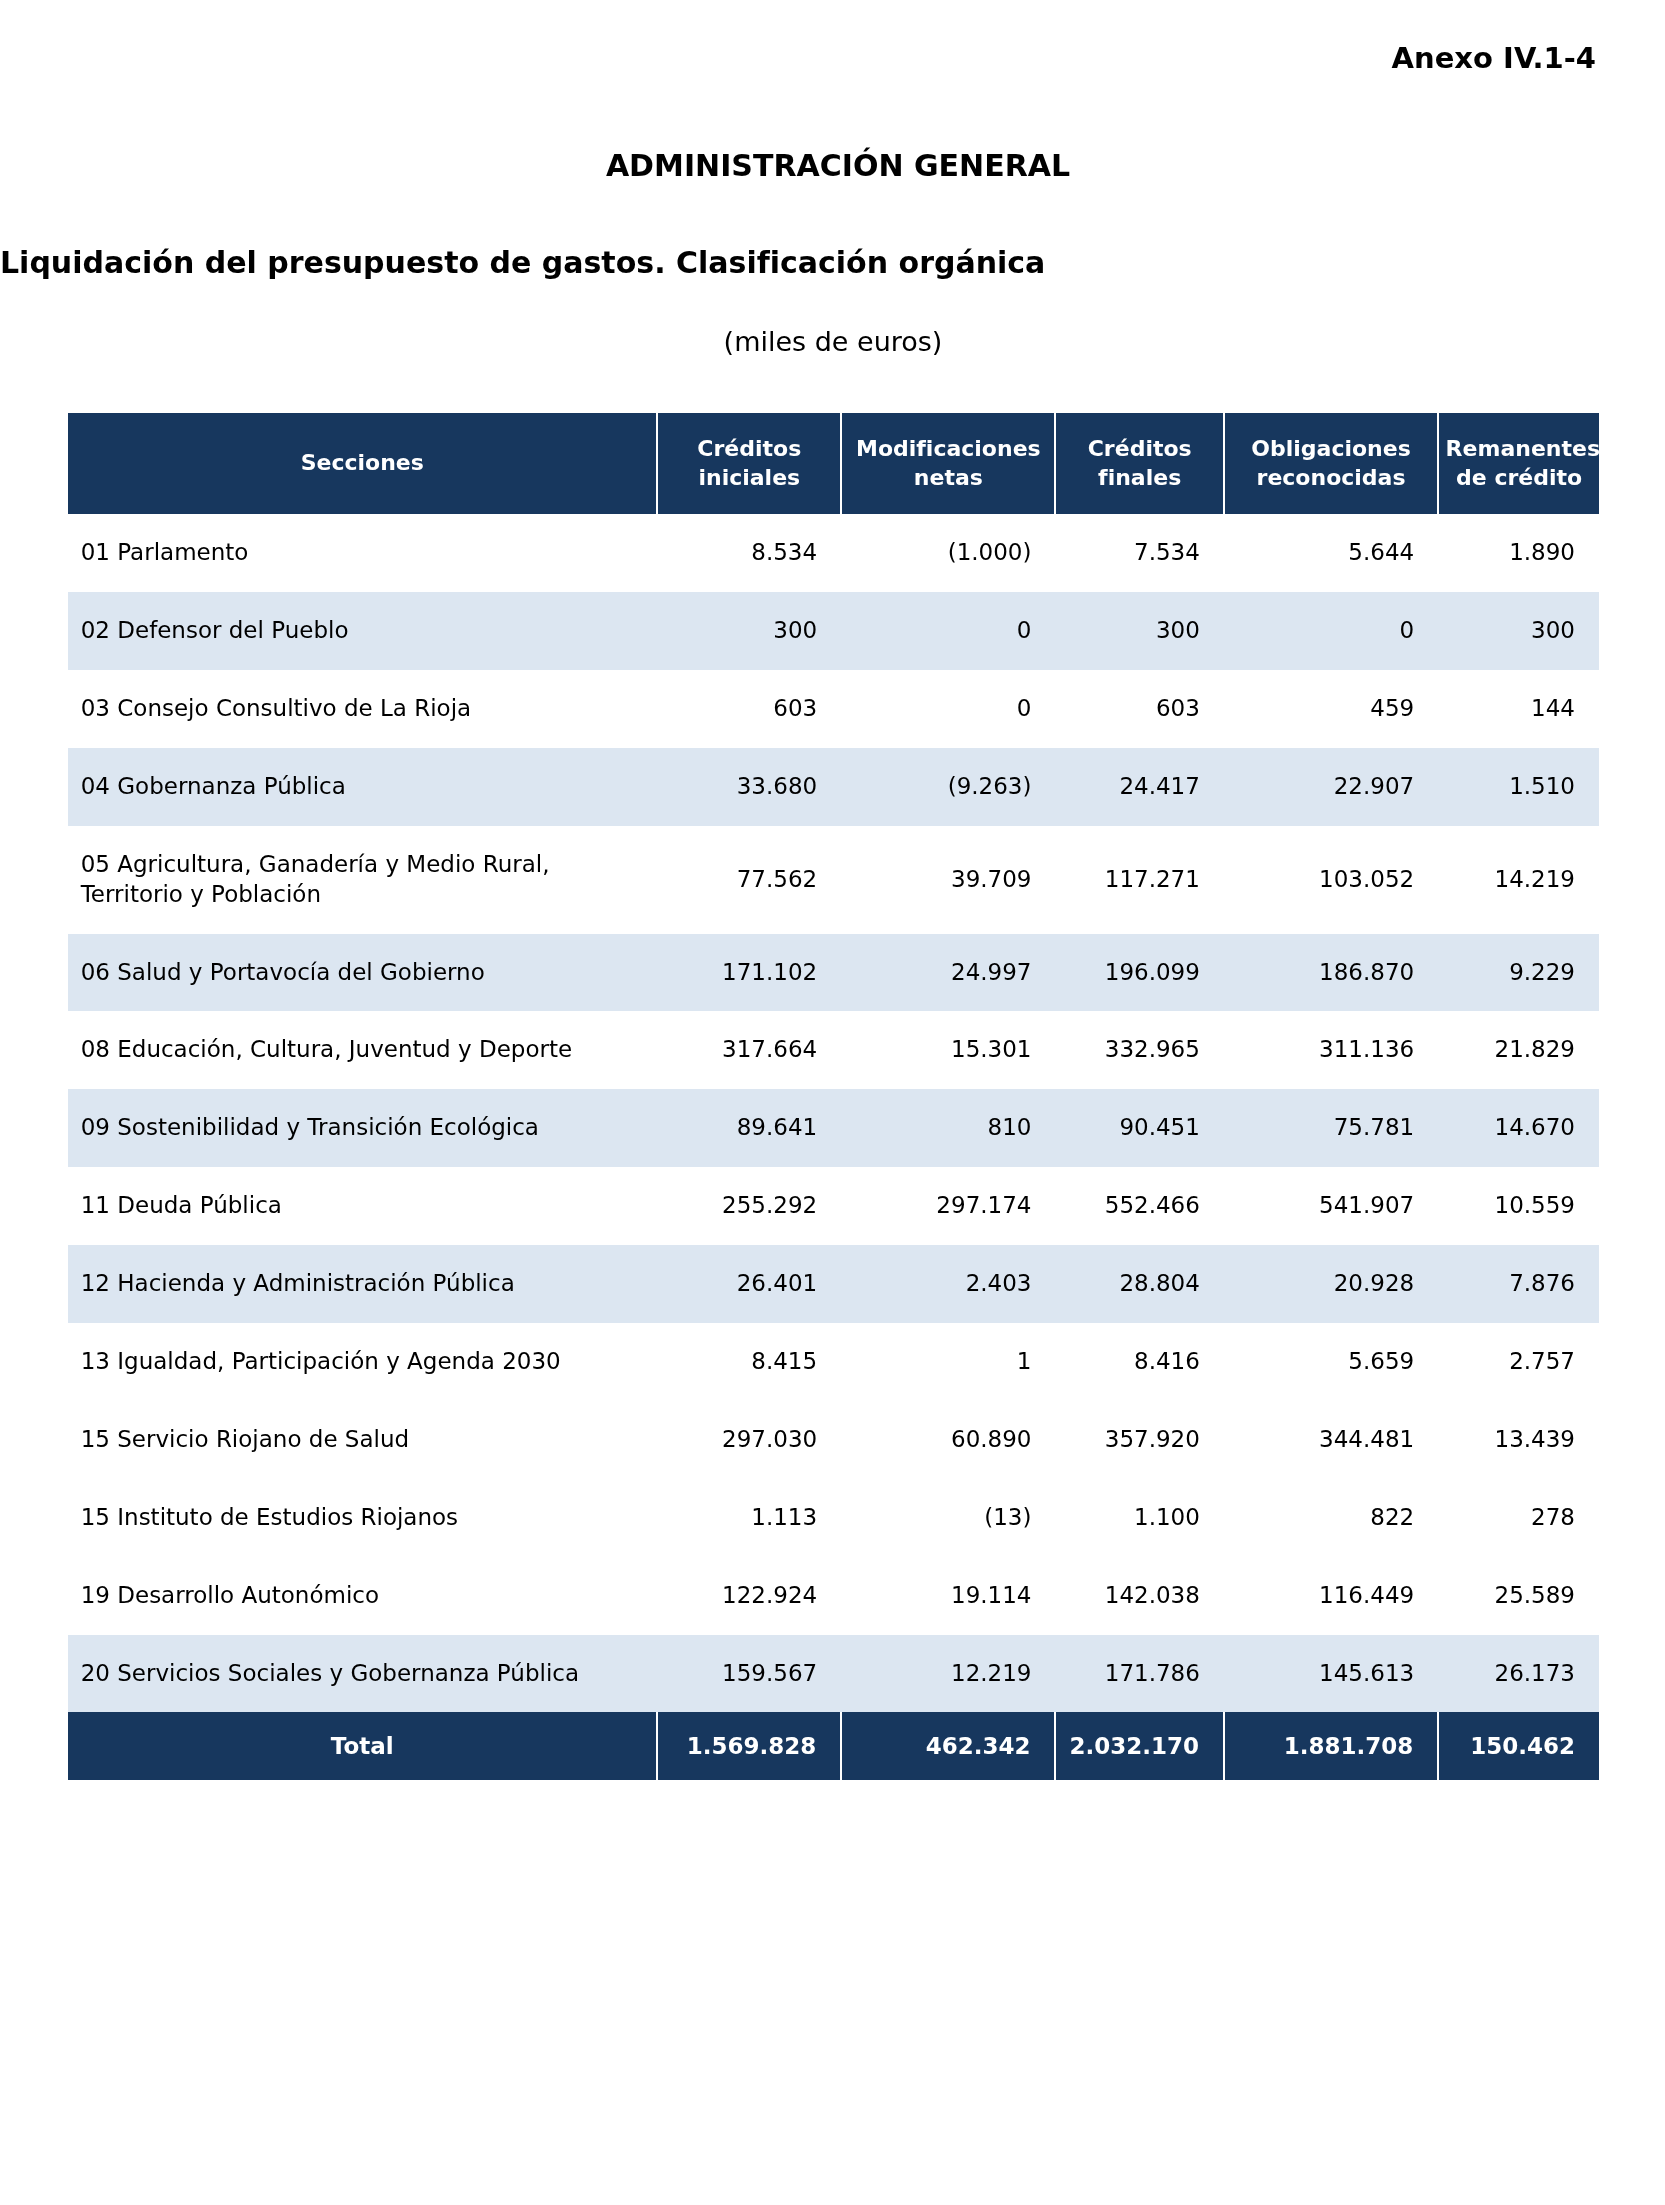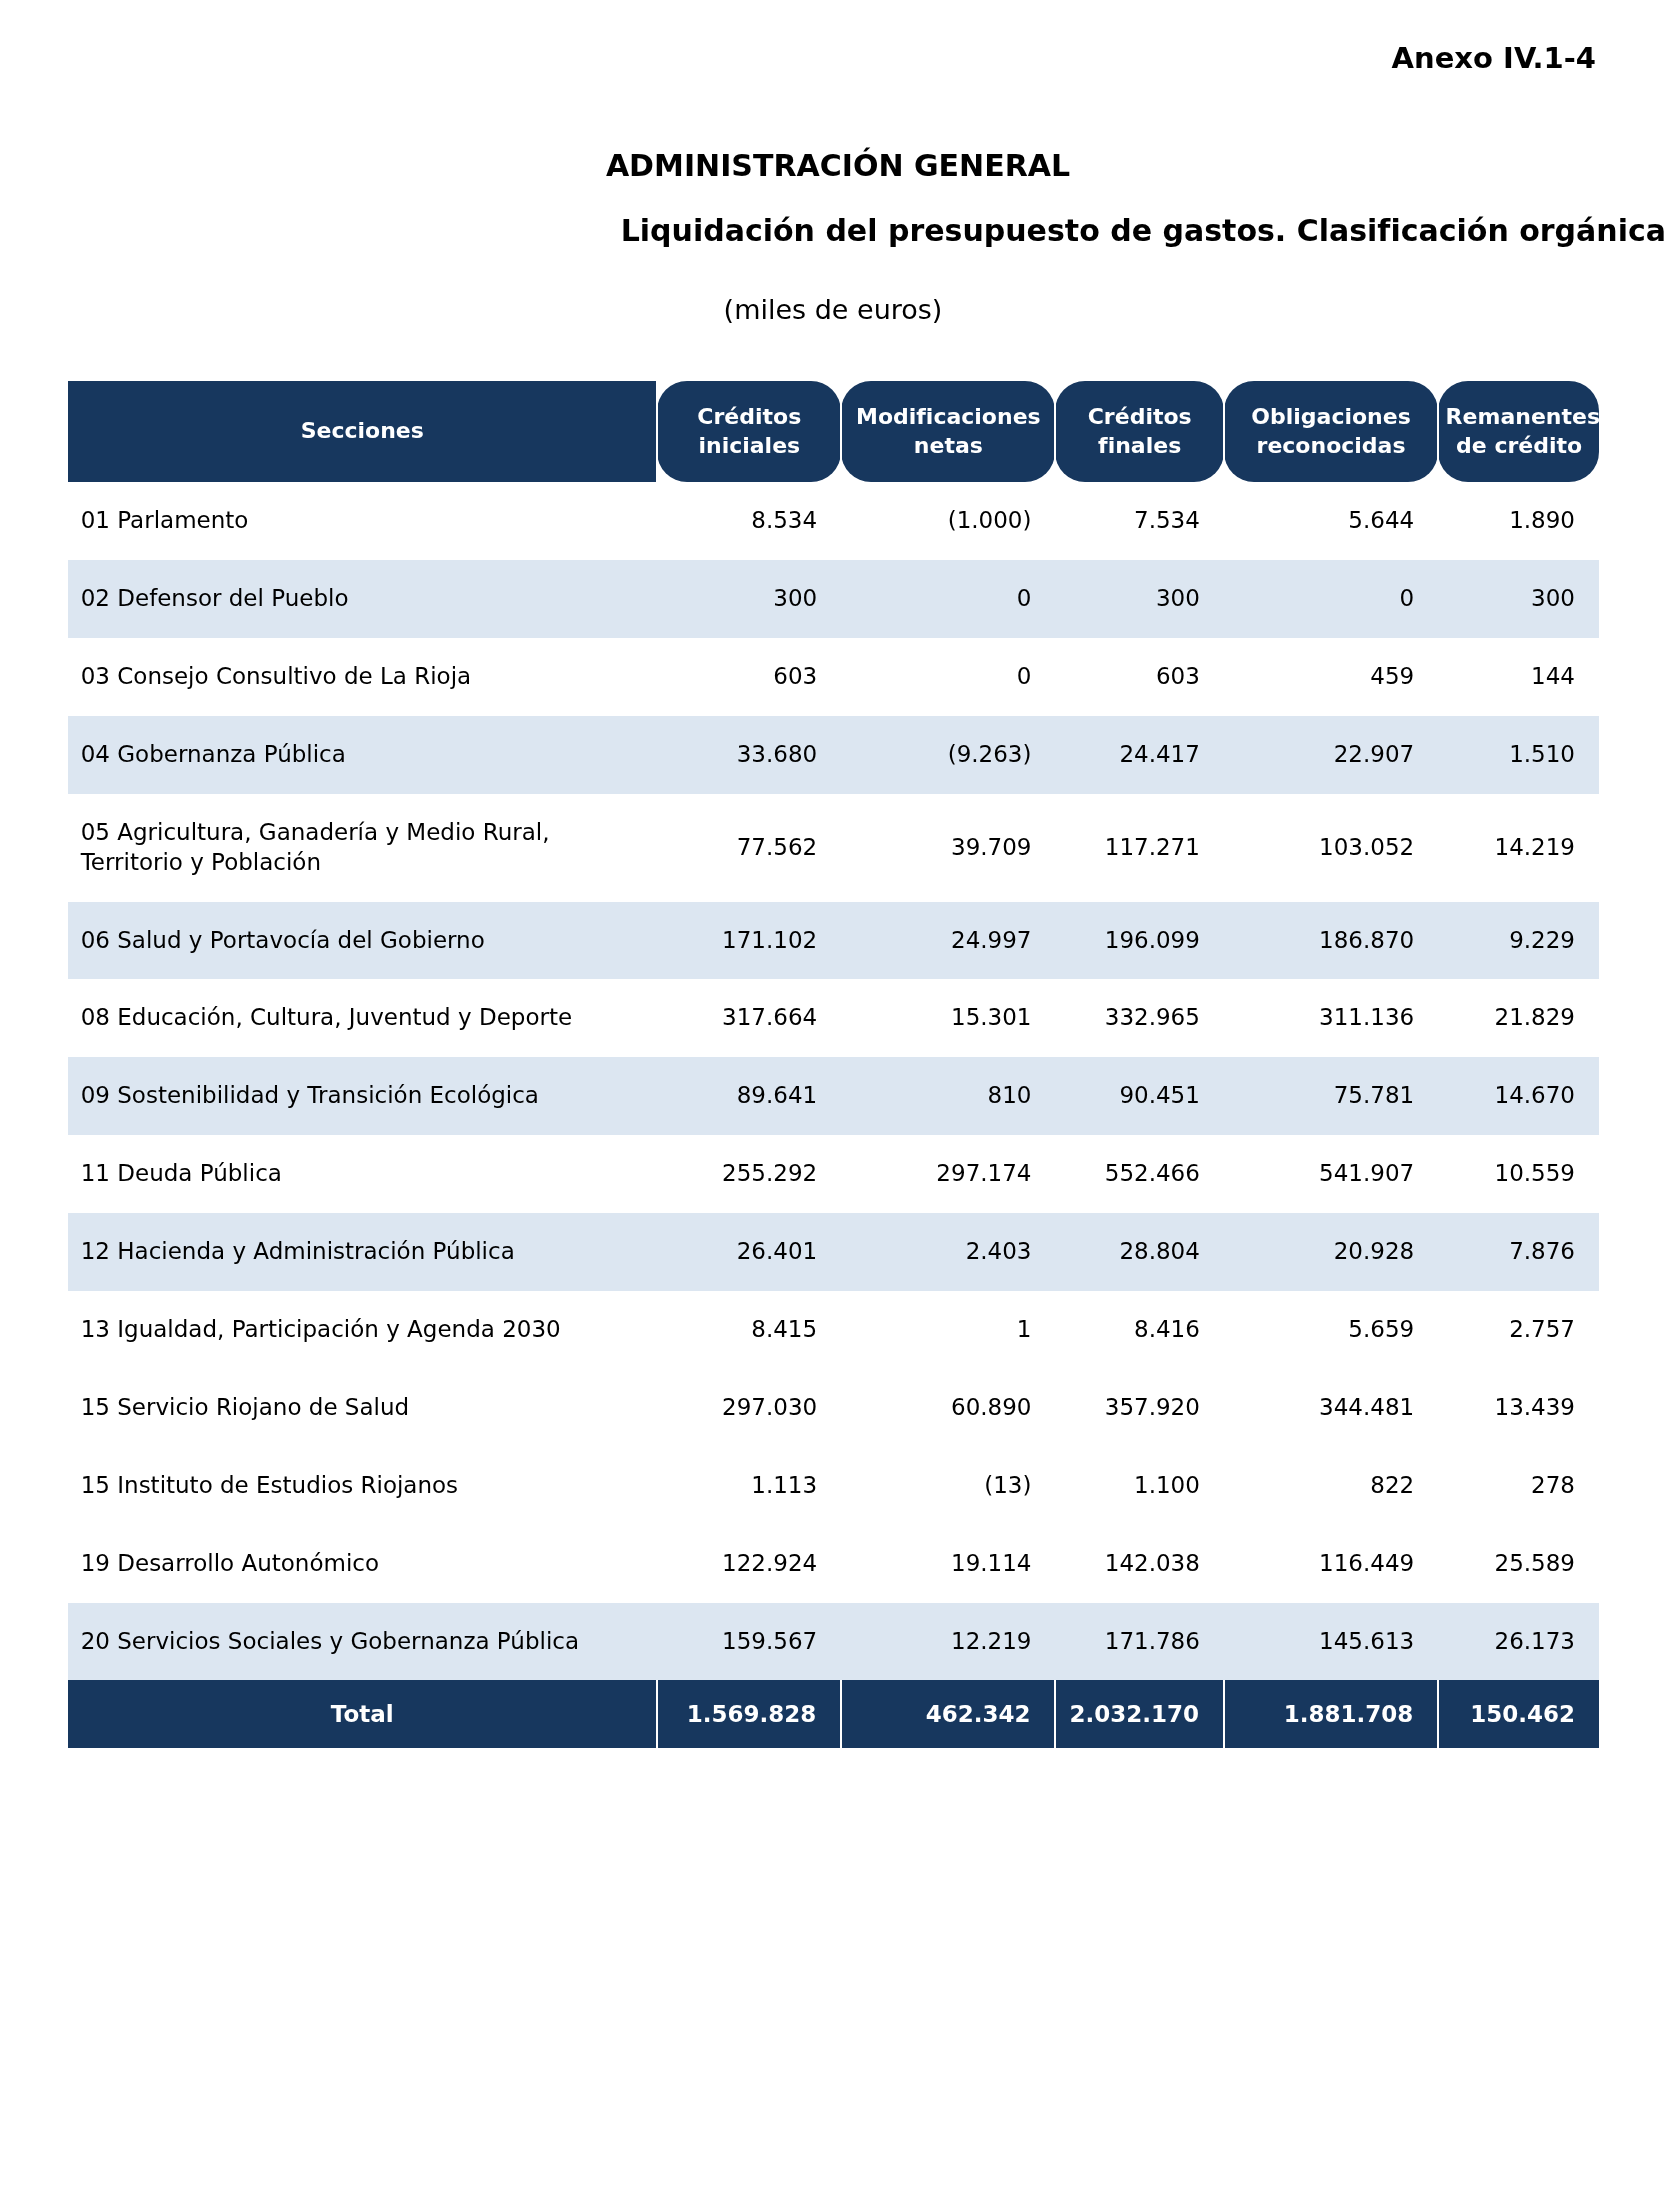--- a/index.html
+++ b/index.html
@@ -27,22 +27,22 @@
     font-weight:bold;
   }
   .title{
     margin:73px 0 2px 0;
     text-align:center;
     font-size:30px;
     font-weight:bold;
     padding-left:10px;
   }
   .subtitle{
-    margin:30px 0 0 0;
-    text-align:right;
+    margin:62px 0 0 0;
+    text-align:left;
     font-size:30px;
     font-weight:bold;
   }
   .units{
     margin:46px 0 0 0;
     text-align:center;
     font-size:27px;
     font-weight:normal;
   }
   table.budget-table{
@@ -61,21 +61,21 @@
   thead th{
     background:var(--header-bg);
     color:var(--header-text);
     font-size:22px;
     font-weight:bold;
     line-height:1.3;
     text-align:center;
     vertical-align:middle;
     padding:22px 6.4px;
   }
-  thead th + th{ border-left:2.4px solid #ffffff;border-radius:30px; }
+  thead th + th{ border-left:2.4px solid #ffffff; }
 
   tbody td{
     font-size:23px;
     line-height:1.3;
     padding:24px 12.7px;
     vertical-align:middle;
     background:var(--plain-bg);
   }
   tbody tr.shaded td{ background:var(--shaded-bg); }
   tbody td.seccion{ text-align:left; padding-left:12.7px; }

